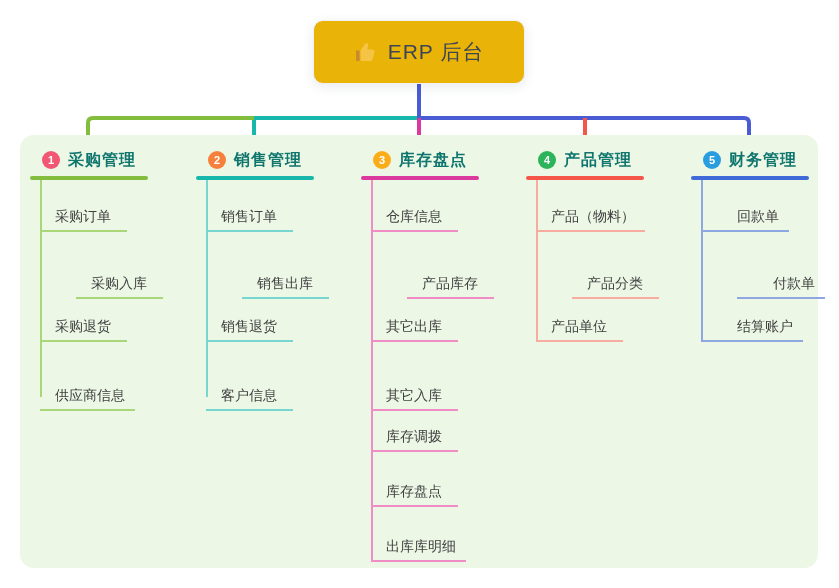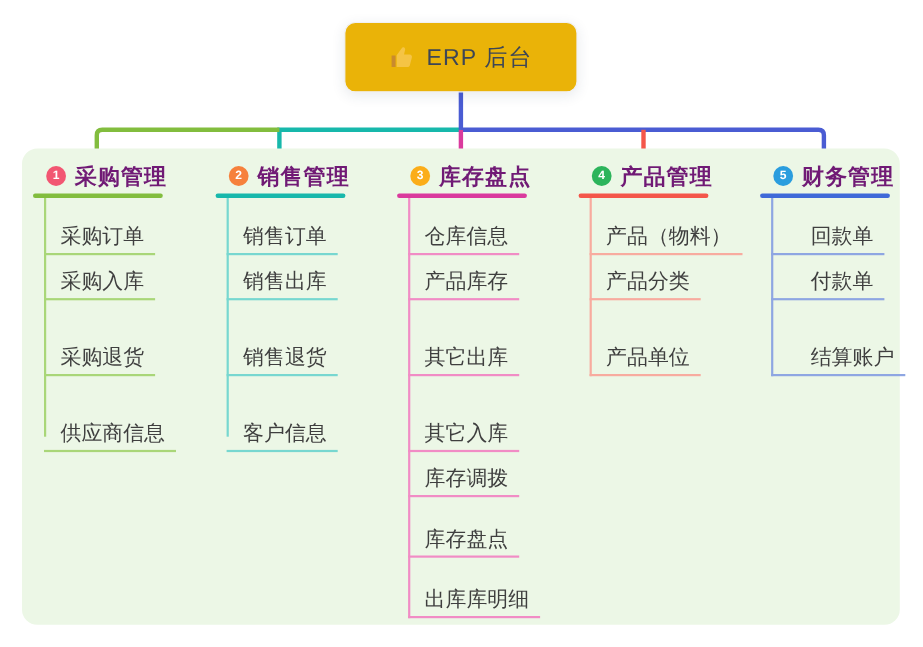--- a/index.html
+++ b/index.html
@@ -36,47 +36,47 @@
   .heading{display:flex;align-items:center;gap:8px;padding-left:12px;height:28px;}
   .badge{
     flex:0 0 18px;width:18px;height:18px;border-radius:50%;
     color:#fff;font-size:11px;font-weight:700;line-height:18px;text-align:center;
   }
   .b1 .badge{background:#f25672;}
   .b2 .badge{background:#f6813c;}
   .b3 .badge{background:#fbad19;}
   .b4 .badge{background:#2cb45b;}
   .b5 .badge{background:#2a9dde;}
-  .hlabel{font-size:20px;font-weight:600;color:#701a75;letter-spacing:1px;white-space:nowrap;}
+  .hlabel{font-size:16px;font-weight:600;color:#0f766e;letter-spacing:1px;white-space:nowrap;}
 
   .underline{position:absolute;left:0;top:30px;width:118px;height:4px;border-radius:2px;}
   .b1 .underline{background:#82bd3e;}
   .b2 .underline{background:#17b8ab;}
   .b3 .underline{background:#da3a9d;}
   .b4 .underline{background:#f4564a;}
   .b5 .underline{background:#3f6ad8;}
 
   .spine{position:absolute;left:10px;top:34px;width:2px;}
   .b1 .spine{background:#a9d678;height:217px;}
   .b2 .spine{background:#77d7d0;height:217px;}
   .b3 .spine{background:#f18cc5;height:382px;}
   .b4 .spine{background:#f8ab9f;height:162px;}
   .b5 .spine{background:#8ea6e2;height:162px;}
 
   .child{
     position:absolute;left:10px;min-width:87px;box-sizing:border-box;
     padding:0 10px 4px 15px;border-bottom:2px solid;white-space:nowrap;
-    font-size:19px;line-height:20px;color:#3f3f3f;
+    font-size:14px;line-height:20px;color:#3f3f3f;
   }
   .b1 .child{border-color:#a9d678;}
   .b2 .child{border-color:#77d7d0;}
   .b3 .child{border-color:#f18cc5;}
   .b4 .child{border-color:#f8ab9f;}
   .b5 .child{border-color:#8ea6e2;padding-left:36px;}
-  .r0{top:60px;} .r1{top:101px;} .r2{top:170px;} .r3{top:239px;}
+  .r0{top:60px;} .r1{top:127px;margin-left:36px;} .r2{top:170px;} .r3{top:239px;}
   .r4{top:280px;} .r5{top:335px;} .r6{top:390px;}
 </style>
 </head>
 <body>
 
 <div class="stage">
 
   <svg class="connectors" width="839" height="588" viewBox="0 0 839 588" fill="none">
     <path d="M254 142 L254 118 L419 118" stroke-width="4" stroke="#17b8ab"></path>
     <path d="M88 142 L88 123 Q88 118 93 118 L254 118" stroke-width="4" stroke="#82bd3e"></path>

